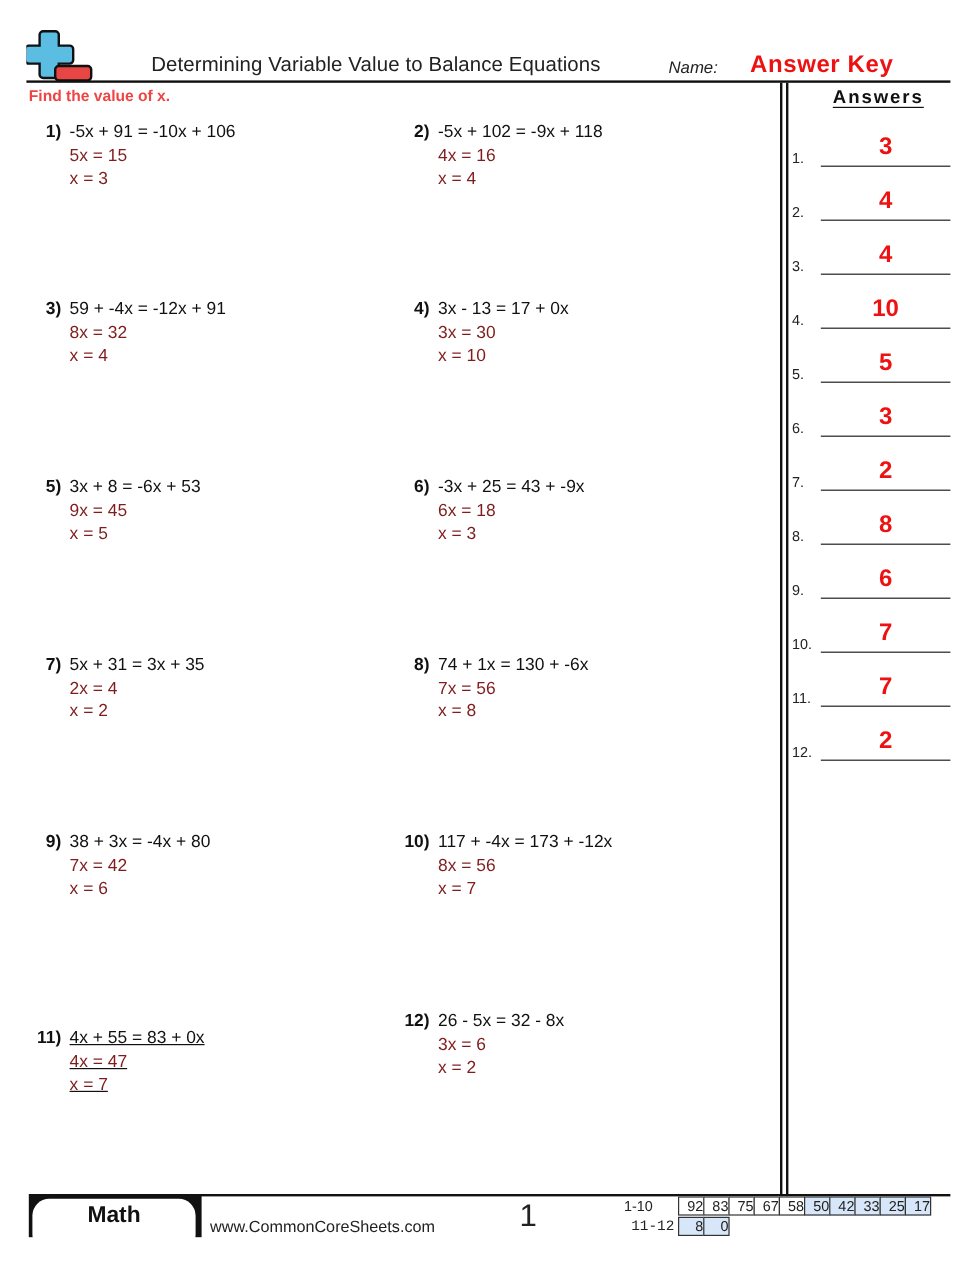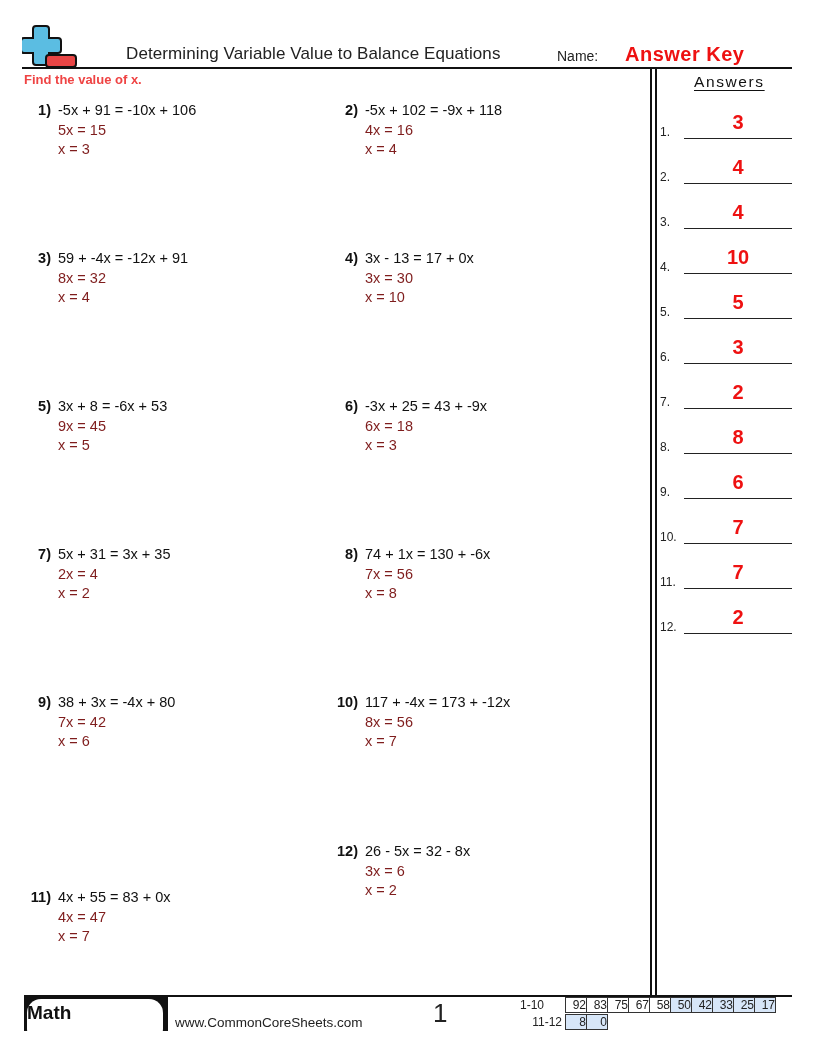--- a/index.html
+++ b/index.html
@@ -2,46 +2,46 @@
 <html><head>
 <meta charset="utf-8">
 <style>
   * { box-sizing: border-box; margin: 0; padding: 0; }
   html, body { width: 816px; height: 1056px; background: #ffffff; overflow: hidden; }
   body { position: relative; font-family: "Liberation Sans", "DejaVu Sans", sans-serif; color: #111; }
 
   
   .logo { position: absolute; left: 22px; top: 24px; width: 56px; height: 44px; }
   .title { position: absolute; left: 126px; top: 44px; font-size: 17px; color: #222; letter-spacing: 0.1px; }
-  .name-label { position: absolute; left: 557px; top: 48px; font-size: 14px; color: #222; }
+  .name-label { position: absolute; left: 557px; top: 48px; font-size: 14px; color: #222; font-style: italic; }
   .name-value { position: absolute; left: 625px; top: 43px; font-size: 20px; font-weight: bold; color: #ee1111; letter-spacing: 0.5px; }
   .header-rule { position: absolute; left: 22px; top: 67px; width: 770px; height: 2px; background: #111; }
 
   .instructions { position: absolute; left: 24px; top: 72px; font-size: 13px; font-weight: bold; color: #ef4444; }
 
   
   .vdiv { position: absolute; left: 650px; top: 69px; width: 7px; height: 928px; border-left: 2px solid #111; border-right: 2px solid #111; }
 
   
   .problem { position: absolute; font-size: 14.5px; line-height: 19.5px; }
   .problem .num { position: absolute; right: 100%; margin-right: 7px; font-weight: bold; color: #111; white-space: nowrap; }
   .problem .eq { color: #111; white-space: nowrap; }
   .problem .step { color: #7f1d1d; white-space: nowrap; }
 
   
-  .answers-title { position: absolute; left: 694px; top: 73px; font-size: 15.5px; font-weight: normal; letter-spacing: 1.6px; text-decoration: underline; text-underline-offset: 3px; color: #111; }
+  .answers-title { position: absolute; left: 694px; top: 73px; font-size: 15.5px; font-weight: bold; letter-spacing: 1.6px; text-decoration: underline; text-underline-offset: 3px; color: #111; }
   .ans-row { position: absolute; left: 660px; width: 132px; height: 30px; }
   .ans-row .ans-num { position: absolute; left: 0; bottom: 0; font-size: 12px; color: #222; }
   .ans-row .ans-line { position: absolute; left: 24px; right: 0; bottom: 0; height: 1.5px; background: #222; }
   .ans-row .ans-val { position: absolute; left: 24px; right: 0; bottom: 5px; text-align: center; font-size: 20px; font-weight: bold; color: #ee1111; }
 
   
   .footer-rule { position: absolute; left: 166px; top: 995px; width: 626px; height: 1.5px; background: #111; }
   .math-box { position: absolute; left: 24px; top: 995px; width: 144px; height: 36px; background: #111; }
-  .math-pill { position: absolute; left: 3px; top: 4px; width: 136px; height: 44px; background: #fff; border-radius: 14px; text-align: left; font-size: 19px; font-weight: bold; line-height: 28px; color: #111; }
+  .math-pill { position: absolute; left: 3px; top: 4px; width: 136px; height: 44px; background: #fff; border-radius: 14px; text-align: center; font-size: 19px; font-weight: bold; line-height: 28px; color: #111; }
   .site { position: absolute; left: 175px; top: 1015px; font-size: 13.5px; color: #222; }
   .page-num { position: absolute; left: 433px; top: 998px; font-size: 26px; color: #222; }
 
   .score-label { position: absolute; font-size: 12px; color: #222; text-align: right; width: 40px; }
   .score-table { position: absolute; display: flex; }
   .score-cell { width: 22px; height: 16px; border: 1px solid #333; margin-left: -1px; font-size: 12px; line-height: 14px; text-align: right; color: #222; background: #fff; }
   .score-cell.blue { background: #d7e6f8; }
 </style>
 </head>
 <body>
@@ -119,21 +119,21 @@
   <div class="step">7x = 42</div>
   <div class="step">x = 6</div>
 </div>
 <div class="problem" style="left:365px; top:693px;">
   <span class="num">10)</span>
   <div class="eq">117 + -4x = 173 + -12x</div>
   <div class="step">8x = 56</div>
   <div class="step">x = 7</div>
 </div>
 
-<div class="problem" style="left:58px; top:888px;">
+<div class="problem" style="left:58px; top:856px;text-decoration:underline;">
   <span class="num">11)</span>
   <div class="eq">4x + 55 = 83 + 0x</div>
   <div class="step">4x = 47</div>
   <div class="step">x = 7</div>
 </div>
 <div class="problem" style="left:365px; top:842px;">
   <span class="num">12)</span>
   <div class="eq">26 - 5x = 32 - 8x</div>
   <div class="step">3x = 6</div>
   <div class="step">x = 2</div>
@@ -216,17 +216,17 @@
   <div class="score-cell">75</div>
   <div class="score-cell">67</div>
   <div class="score-cell">58</div>
   <div class="score-cell blue">50</div>
   <div class="score-cell blue">42</div>
   <div class="score-cell blue">33</div>
   <div class="score-cell blue">25</div>
   <div class="score-cell blue">17</div>
 </div>
 
-<div class="score-label" style="left:522px; top:1015px;">11-12</div>
+<div class="score-label" style="left:522px; top:1015px;font-family:Liberation Mono, monospace;">11-12</div>
 <div class="score-table" style="left:566px; top:1014px;">
   <div class="score-cell blue">8</div>
   <div class="score-cell blue">0</div>
 </div>
 
 </body></html>

